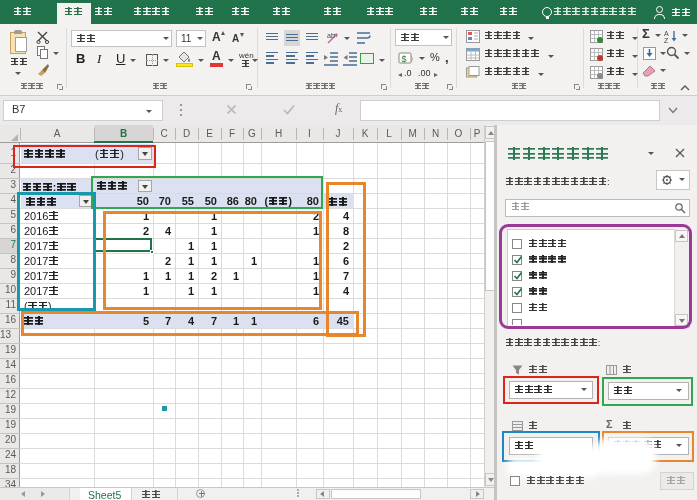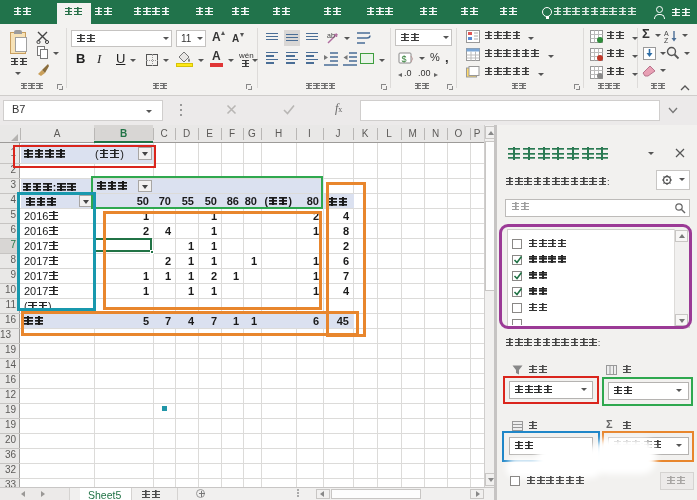--- a/index.html
+++ b/index.html
@@ -301,23 +301,23 @@
 <div class="t" style="left:0px;top:299px;font-size:10px;color:#5c5a58;width:16px;text-align:right;">11</div>
 <div class="t" style="left:0px;top:314px;font-size:10px;color:#5c5a58;width:16px;text-align:right;">16</div>
 <div class="t" style="left:0px;top:329px;font-size:10px;color:#5c5a58;width:16px;text-align:left;">13</div>
 <div class="t" style="left:0px;top:344px;font-size:10px;color:#5c5a58;width:16px;text-align:right;">19</div>
 <div class="t" style="left:0px;top:359px;font-size:10px;color:#5c5a58;width:16px;text-align:right;">14</div>
 <div class="t" style="left:0px;top:374px;font-size:10px;color:#5c5a58;width:16px;text-align:right;">16</div>
 <div class="t" style="left:0px;top:389px;font-size:10px;color:#5c5a58;width:16px;text-align:right;">12</div>
 <div class="t" style="left:0px;top:404px;font-size:10px;color:#5c5a58;width:16px;text-align:right;">19</div>
 <div class="t" style="left:0px;top:419px;font-size:10px;color:#5c5a58;width:16px;text-align:right;">19</div>
 <div class="t" style="left:0px;top:434px;font-size:10px;color:#5c5a58;width:16px;text-align:right;">20</div>
-<div class="t" style="left:0px;top:449px;font-size:10px;color:#5c5a58;width:16px;text-align:right;">36</div>
-<div class="t" style="left:0px;top:464px;font-size:10px;color:#5c5a58;width:16px;text-align:right;">32</div>
-<div class="t" style="left:0px;top:479px;font-size:10px;color:#5c5a58;width:16px;text-align:right;">33</div>
+<div class="t" style="left:0px;top:449px;font-size:10px;color:#5c5a58;width:16px;text-align:right;">24</div>
+<div class="t" style="left:0px;top:464px;font-size:10px;color:#5c5a58;width:16px;text-align:right;">18</div>
+<div class="t" style="left:0px;top:479px;font-size:10px;color:#5c5a58;width:16px;text-align:right;">34</div>
 <div style="position:absolute;left:0px;top:163px;width:20px;height:1px;background:#c6c4c2;"></div>
 <div style="position:absolute;left:0px;top:178px;width:20px;height:1px;background:#c6c4c2;"></div>
 <div style="position:absolute;left:0px;top:193px;width:20px;height:1px;background:#c6c4c2;"></div>
 <div style="position:absolute;left:0px;top:208px;width:20px;height:1px;background:#c6c4c2;"></div>
 <div style="position:absolute;left:0px;top:223px;width:20px;height:1px;background:#c6c4c2;"></div>
 <div style="position:absolute;left:0px;top:238px;width:20px;height:1px;background:#c6c4c2;"></div>
 <div style="position:absolute;left:0px;top:253px;width:20px;height:1px;background:#c6c4c2;"></div>
 <div style="position:absolute;left:0px;top:268px;width:20px;height:1px;background:#c6c4c2;"></div>
 <div style="position:absolute;left:0px;top:283px;width:20px;height:1px;background:#c6c4c2;"></div>
 <div style="position:absolute;left:0px;top:298px;width:20px;height:1px;background:#c6c4c2;"></div>

